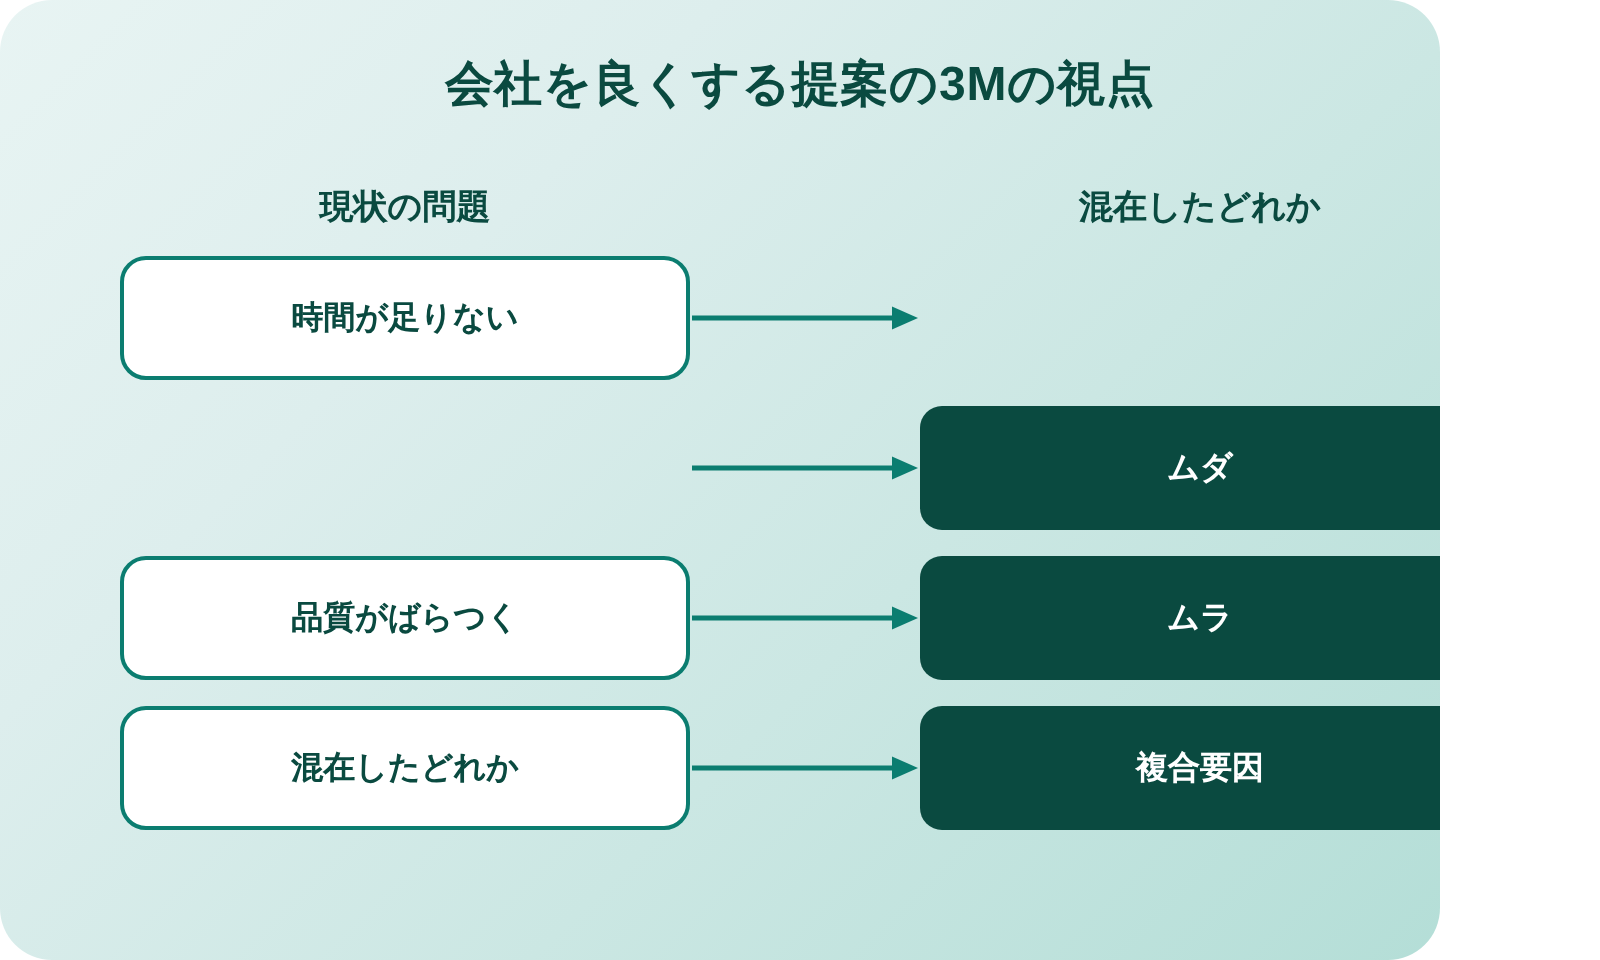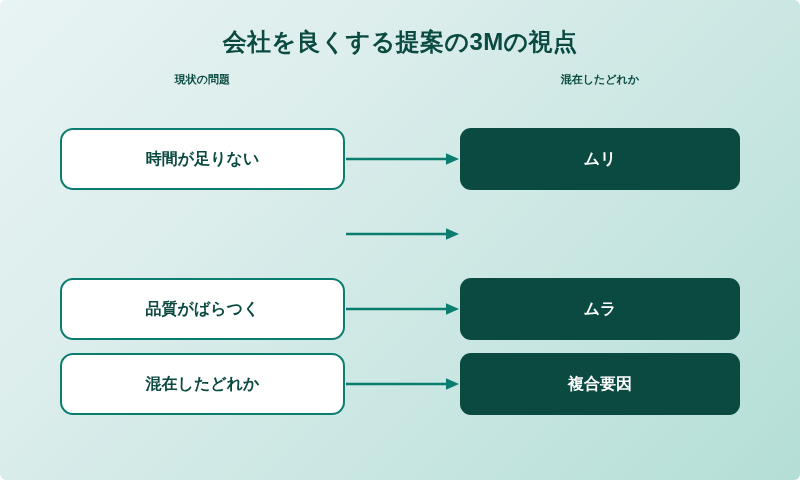--- a/index.html
+++ b/index.html
@@ -9,24 +9,24 @@
   }
   body {
     width: 800px;
     height: 480px;
     overflow: hidden;
     font-family: "Liberation Sans", "DejaVu Sans", sans-serif;
   }
 
   #canvas {
     position: relative;
-    width: 800px;
+    width: 720px;
     height: 480px;
     box-sizing: border-box;
-    border-radius: 6px;
+    border-radius: 26px;
     background: linear-gradient(135deg, #e8f4f3 0%, #ddeeed 30%, #cbe7e3 62%, #b4ded7 100%);
     overflow: hidden;
   }
 
   
   #title {
     position: absolute;
     left: 0;
     top: 26px;
     width: 800px;
@@ -34,22 +34,22 @@
     font-size: 24px;
     font-weight: bold;
     color: #0a4a40;
     letter-spacing: 0.4px;
     white-space: nowrap;
   }
 
   
   .col-header {
     position: absolute;
-    top: 72px;
-    font-size: 11px;
+    top: 92px;
+    font-size: 17px;
     font-weight: bold;
     color: #0a4a40;
     text-align: center;
     white-space: nowrap;
   }
   #header-left  { left: 60px;  width: 285px; }
   #header-right { left: 460px; width: 280px; }
 
   
   .row {
@@ -123,30 +123,30 @@
   <div class="col-header" id="header-right">混在したどれか</div>
 
   <div class="row r0">
     <div class="problem-box">時間が足りない</div>
     <div class="connector">
       <svg width="114" height="20" viewBox="0 0 114 20">
         <line x1="0" y1="10" x2="101" y2="10" stroke="#0b7d70" stroke-width="2.4"></line>
         <polygon points="100,4.2 113,10 100,15.8" fill="#0b7d70"></polygon>
       </svg>
     </div>
-    <div class="viewpoint-box">ムリ</div>
   </div>
 
   <div class="row r1">
     <div class="connector">
       <svg width="114" height="20" viewBox="0 0 114 20">
         <line x1="0" y1="10" x2="101" y2="10" stroke="#0b7d70" stroke-width="2.4"></line>
         <polygon points="100,4.2 113,10 100,15.8" fill="#0b7d70"></polygon>
       </svg>
     </div>
+    <div class="viewpoint-box">ムダ</div>
   </div>
 
   <div class="row r3">
     <div class="problem-box">混在したどれか</div>
     <div class="connector">
       <svg width="114" height="20" viewBox="0 0 114 20">
         <line x1="0" y1="10" x2="101" y2="10" stroke="#0b7d70" stroke-width="2.4"></line>
         <polygon points="100,4.2 113,10 100,15.8" fill="#0b7d70"></polygon>
       </svg>
     </div>

